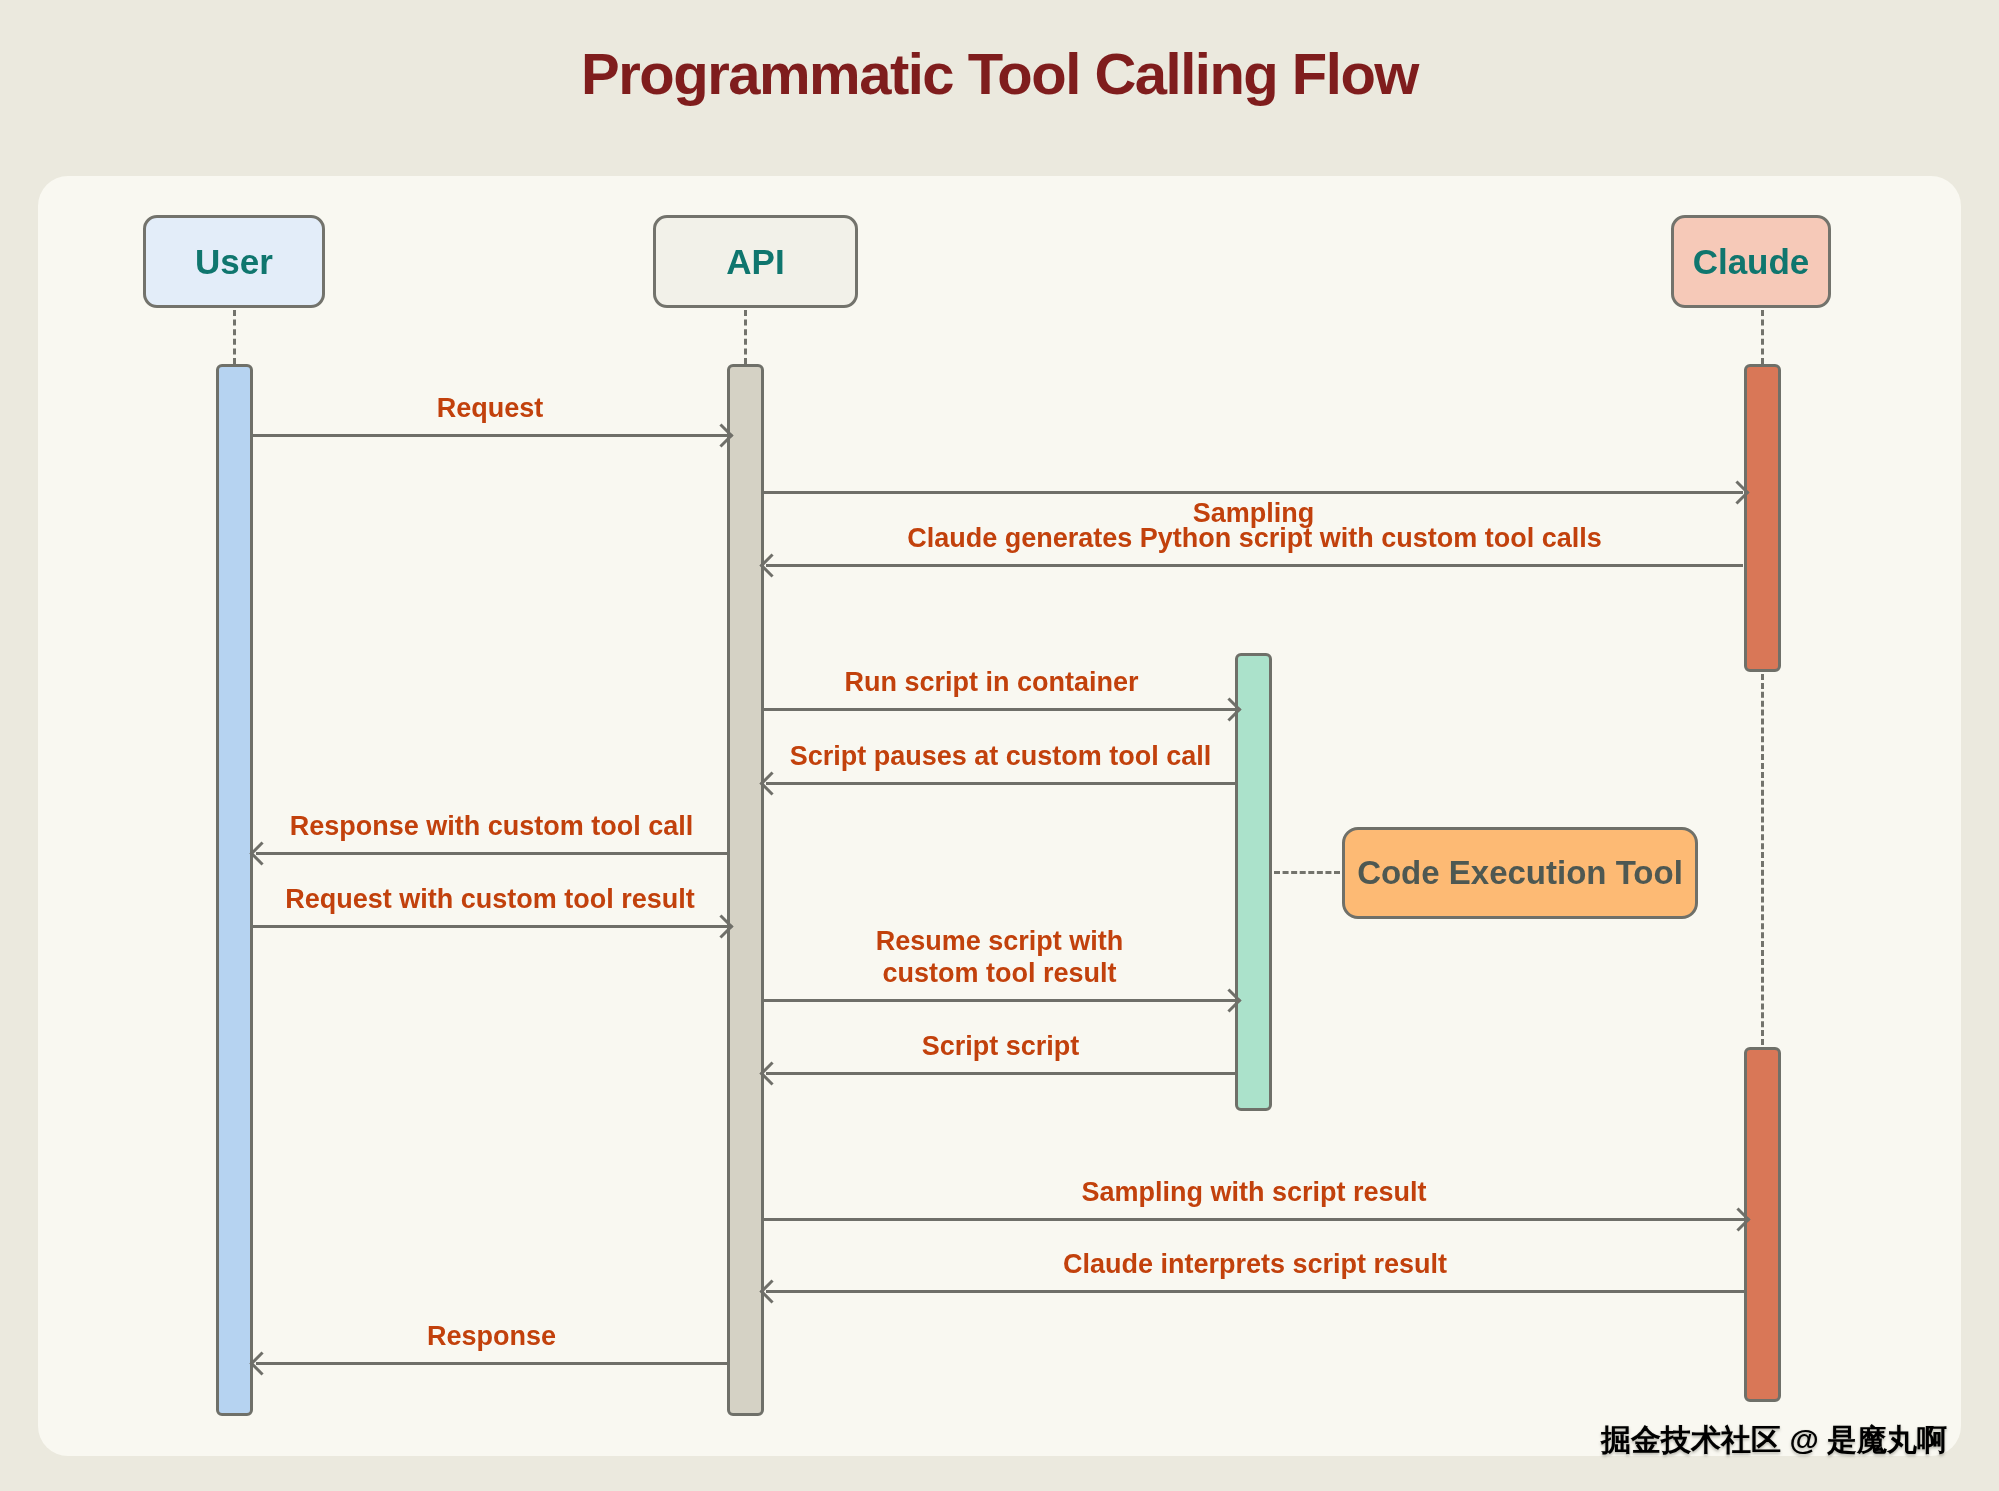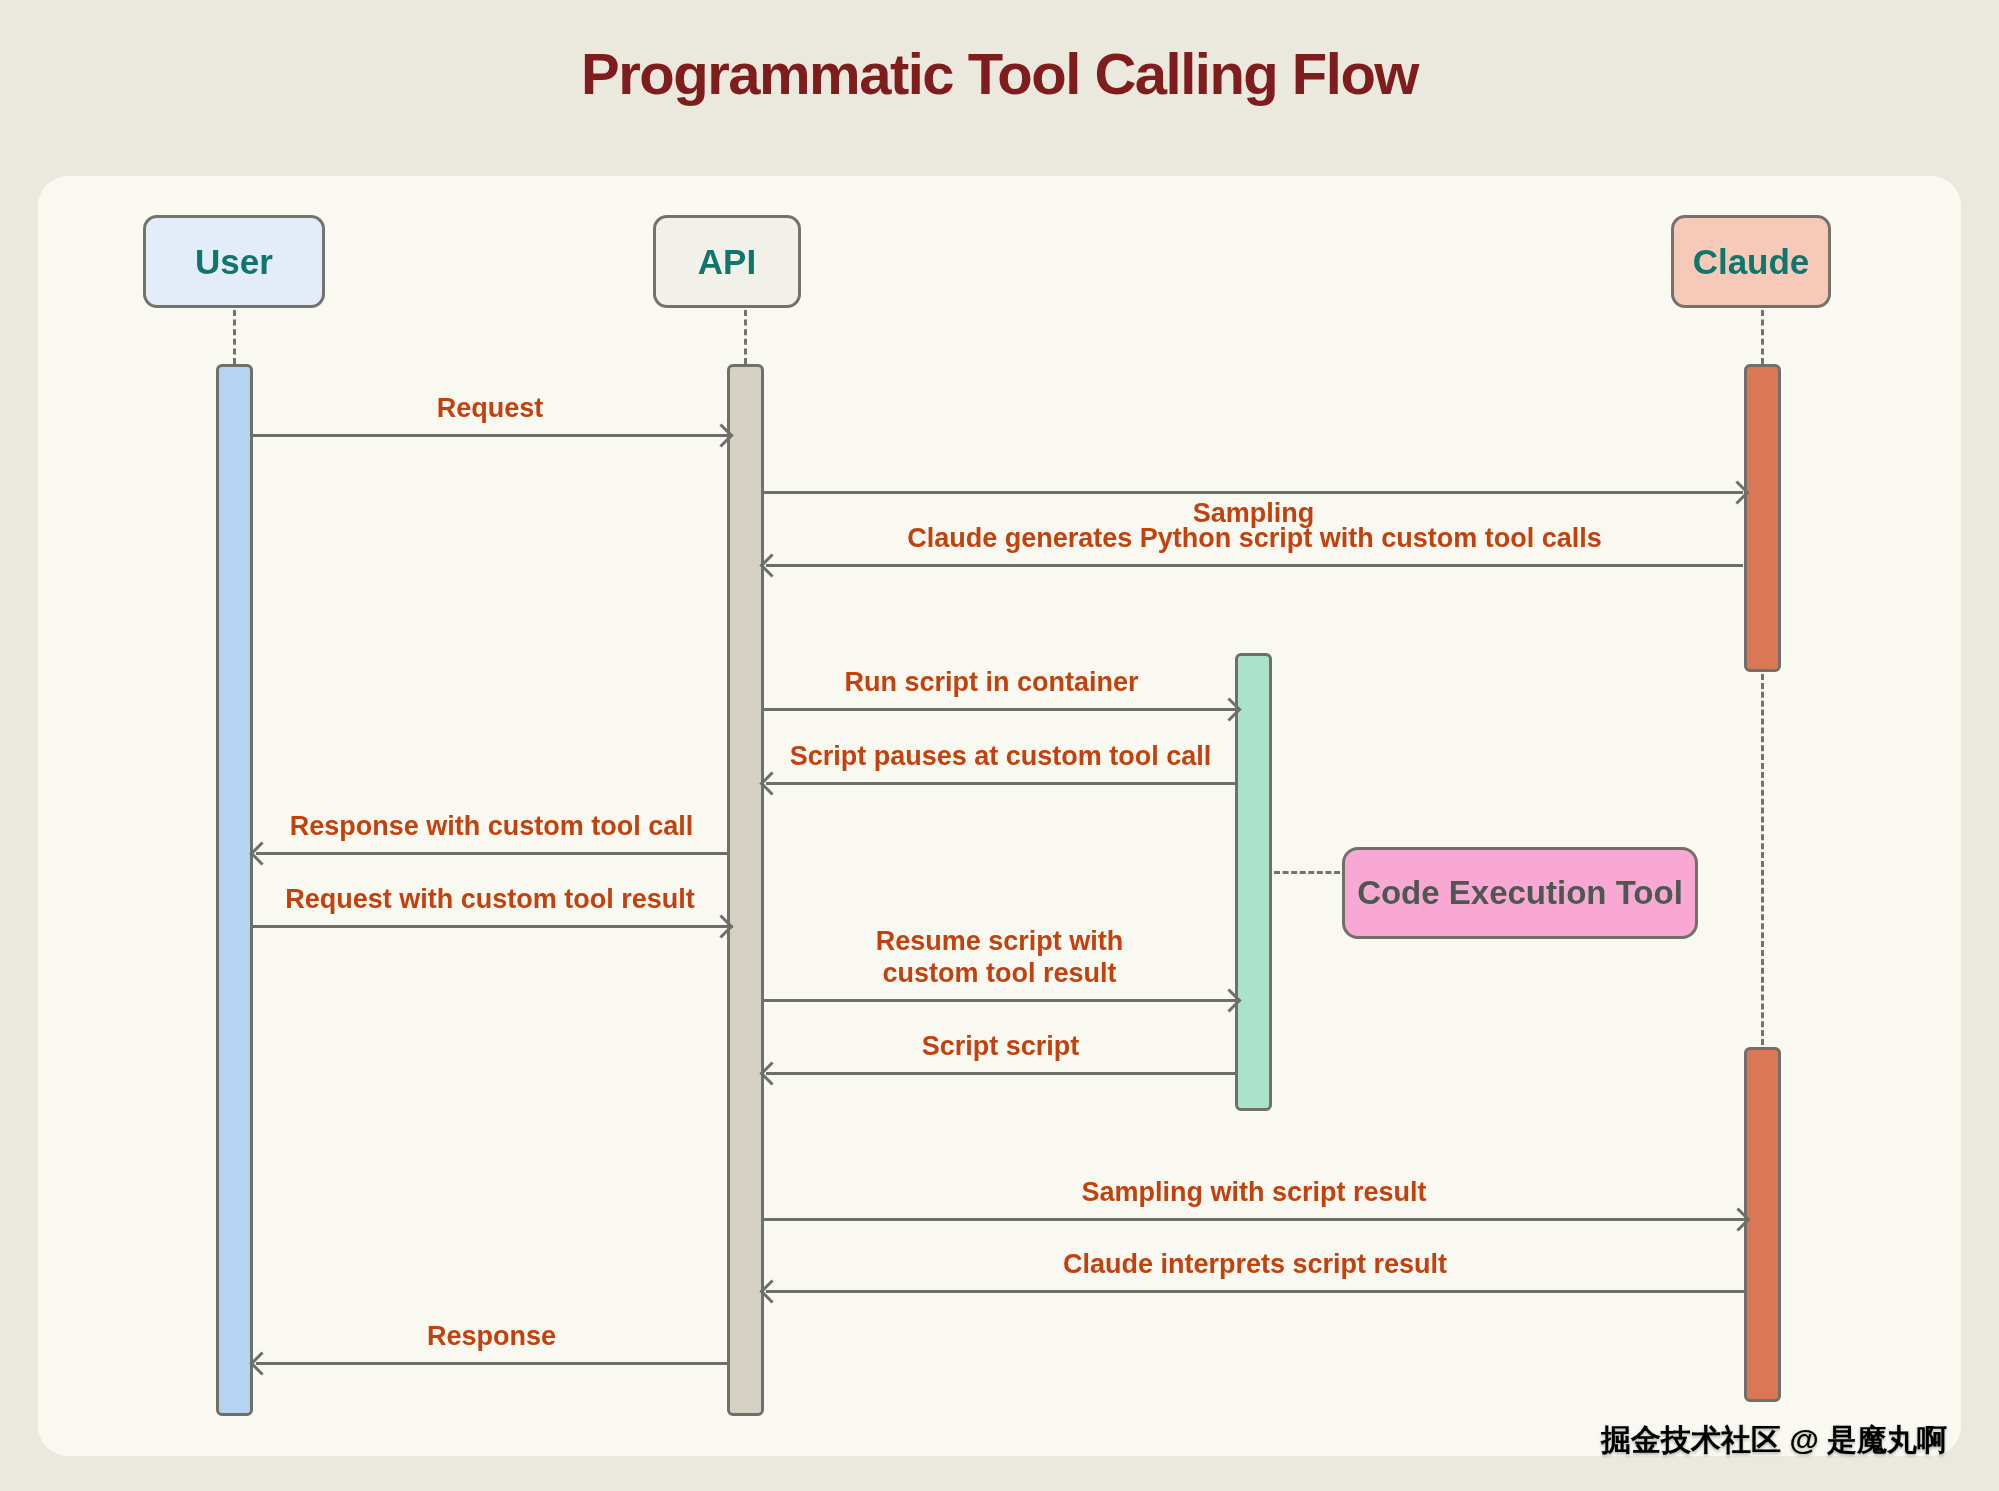--- a/index.html
+++ b/index.html
@@ -17,39 +17,39 @@
     text-align:center; font-size:58px; font-weight:800; color:#7f1d1d;
     letter-spacing:-1.5px;
   }
   .pbox {
     position:absolute; top:215px; height:93px; box-sizing:border-box;
     border:3px solid #73736C; border-radius:14px;
     display:flex; align-items:center; justify-content:center;
     font-size:35px; font-weight:700; color:#0f766e;
   }
   .pbox.user   { left:143px;  width:182px; background:#E3EDF9; }
-  .pbox.api    { left:653px;  width:148px; background:#F2F1E9; }
+  .pbox.api    { left:653px;  width:205px; background:#F2F1E9; }
   .pbox.claude { left:1671px; width:160px; background:#F6C9B8; }
   .lifeline {
     position:absolute; width:0; border-left:3px dashed #73736C;
   }
   .bar {
     position:absolute; box-sizing:border-box; width:37px;
     border:3px solid #6F7069; border-radius:6px;
   }
   .bar.user   { background:#B6D3F1; }
   .bar.api    { background:#D5D2C5; }
   .bar.claude { background:#D97757; }
   .bar.exec   { background:#ABE2CB; }
   .toolbox {
     position:absolute; left:1342px; top:827px; width:356px; height:92px;
-    box-sizing:border-box; background:#f9a8d4;
+    box-sizing:border-box; background:#fdba74;
     border:3px solid #6F7069; border-radius:16px;
     display:flex; align-items:center; justify-content:center;
-    font-size:33px; font-weight:700; color:#4E5852;margin-top:20px;
+    font-size:33px; font-weight:700; color:#4E5852;
   }
   .connector {
     position:absolute; left:1274px; top:871px; width:66px; height:0;
     border-top:3px dashed #73736C;
   }
   .line { position:absolute; height:3px; background:#6F6F69; }
   .line.right::after {
     content:""; position:absolute; right:-3px; top:-7px;
     width:17px; height:17px; box-sizing:border-box;
     border-top:3px solid #6F6F69; border-right:3px solid #6F6F69;

